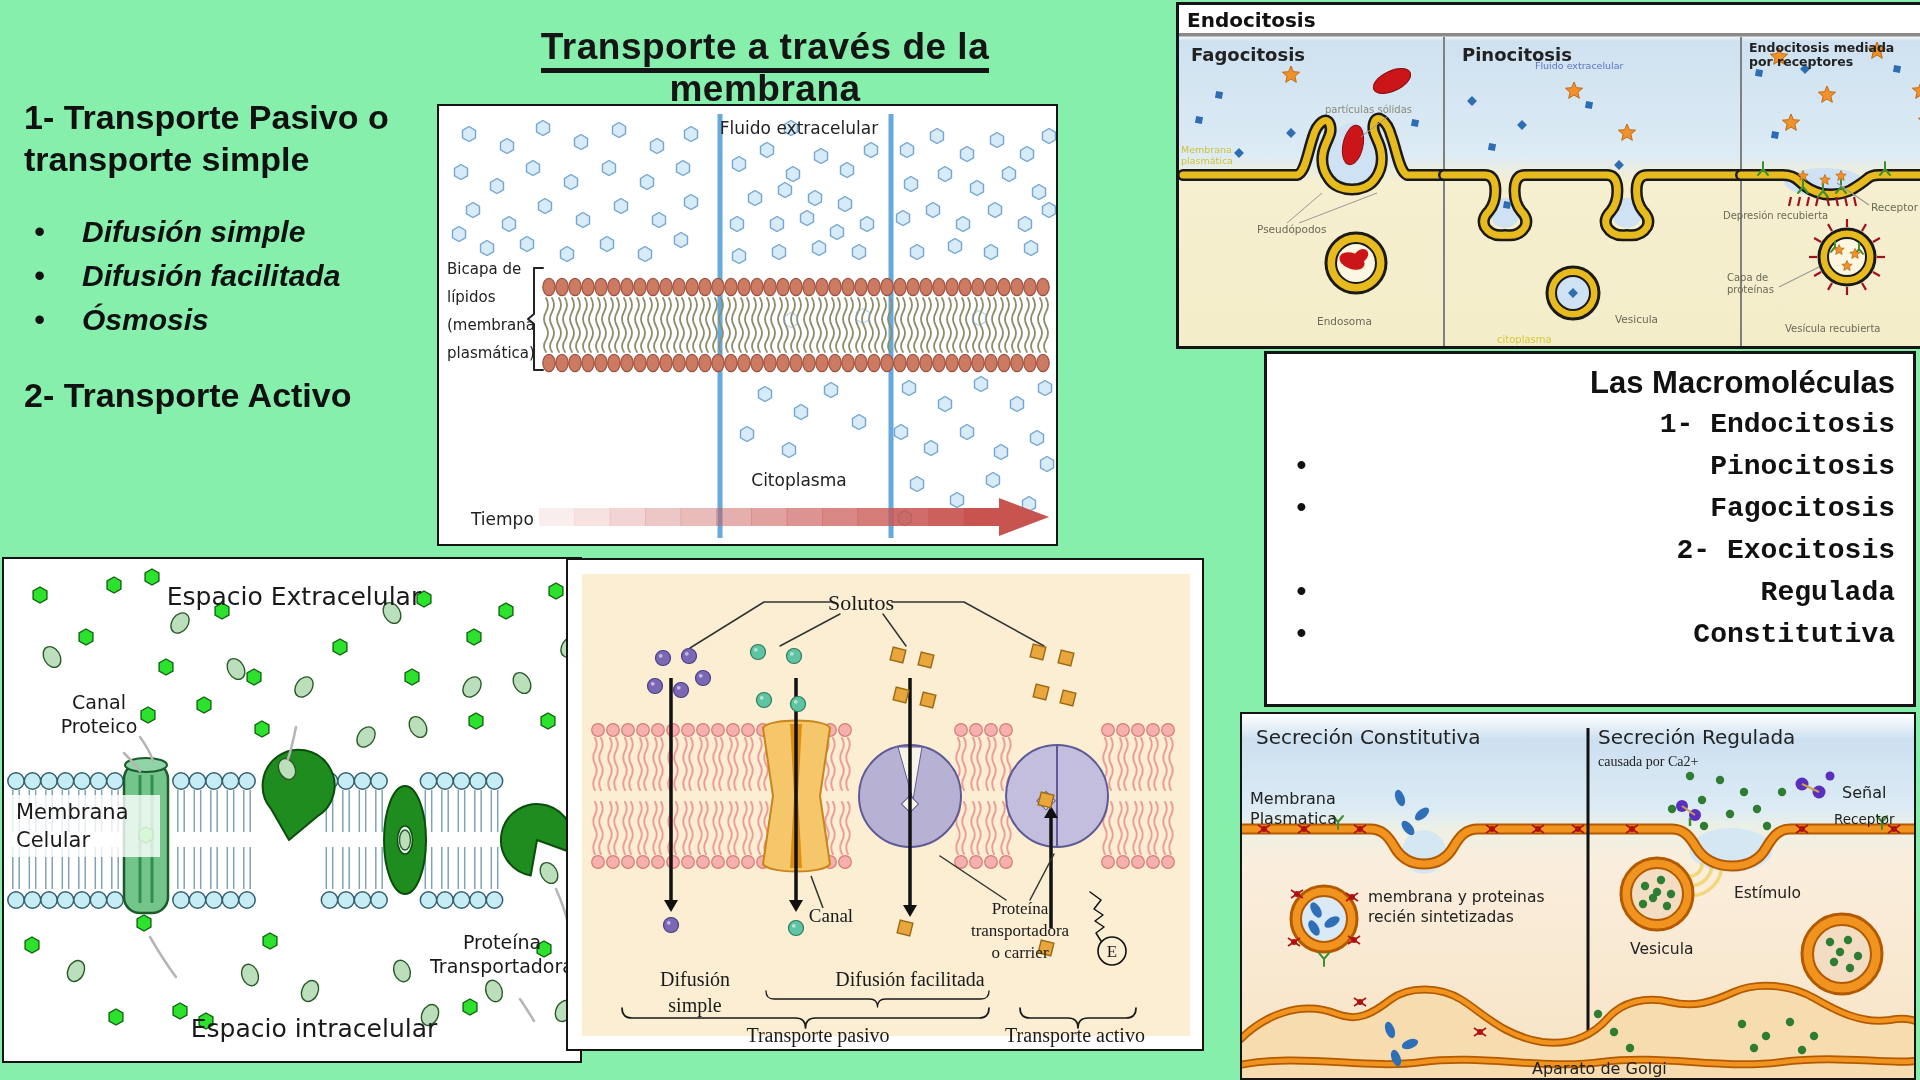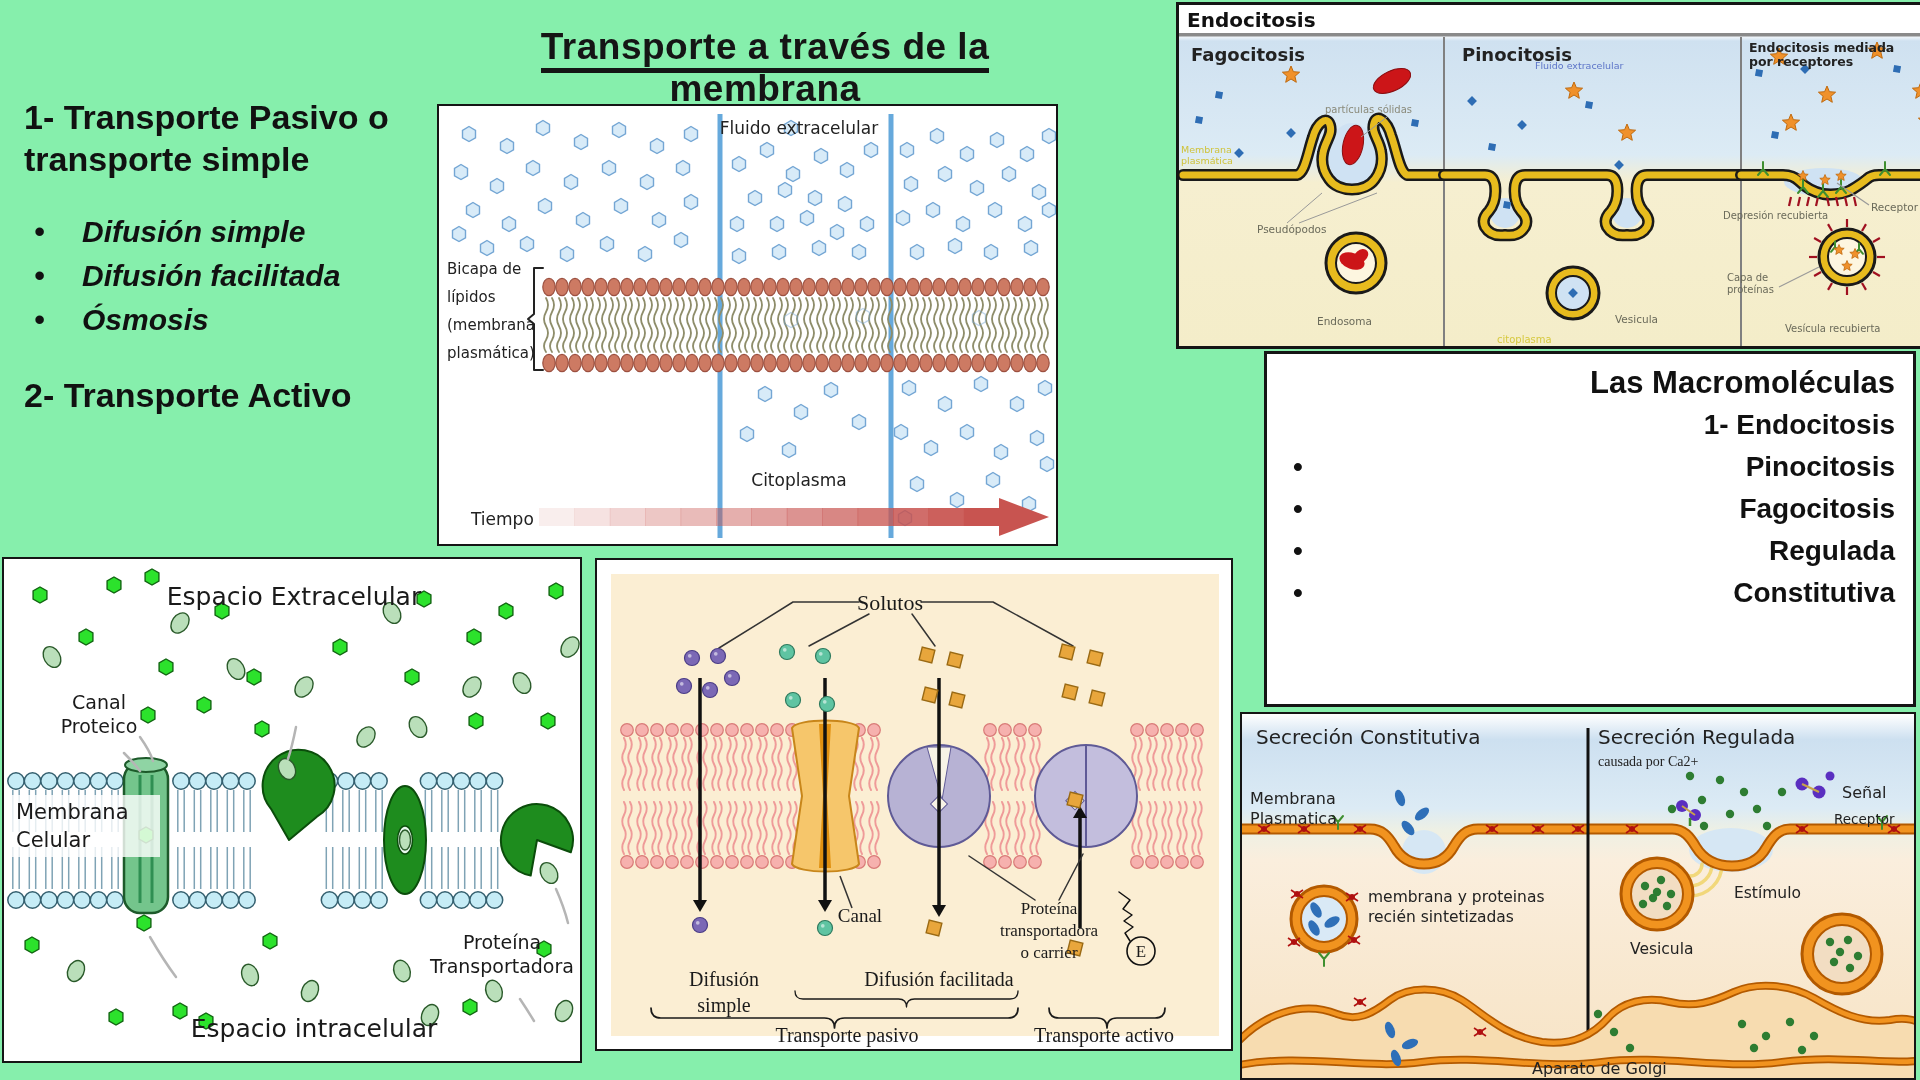--- a/index.html
+++ b/index.html
@@ -21,21 +21,21 @@
   #outline ul{list-style:none;margin:30px 0 0 0;padding:0;font-style:italic;}
   #outline li{font-size:30px;font-weight:bold;line-height:44px;padding-left:58px;position:relative;}
   #outline li:before{content:"\2022";position:absolute;left:10px;}
   #outline .h2{margin-top:32px;}
   
   #pd{border-width:3px;background:linear-gradient(180deg,#ffffff 0px,#ffffff 30px,#cfe1f0 36px,
       #dcebf5 44%,#f6efd0 52%,#f4edc9 100%);}
   
   #pe{border-width:3px;padding:8px 18px;color:#111;text-align:right;}
   #pe .title{font-size:31px;font-weight:bold;line-height:42px;}
-  #pe .item{font-size:28px;font-weight:bold;line-height:42px;}
+  #pe .item{font-size:28px;font-weight:bold;line-height:42px;font-family:Liberation Mono, monospace;}
   #pe .item.bullet{padding-left:52px;position:relative;}
   #pe .item.bullet:before{content:"\2022";position:absolute;left:8px;}
   
   #pf{background:linear-gradient(180deg,#ffffff 0%,#cde0f0 7%,#dcebf5 26%,#eef0e4 32%,
       #faeedd 40%,#f7e3c4 100%);}
 </style>
 </head>
 <body>
 
 <div id="root">
@@ -449,20 +449,21 @@
         <text class="ts" x="606" y="327" font-size="10" fill="#6a6a5a">Vesícula recubierta</text>
       </g>
     </svg>
   </div>
 
   <div class="panel" id="pe" style="left:1264px;top:351px;width:652px;height:356px;">
     <div class="title">Las Macromoléculas</div>
     <div class="item">1- Endocitosis</div>
     <div class="item bullet">Pinocitosis</div>
     <div class="item bullet">Fagocitosis</div>
+    <div class="item">2- Exocitosis</div>
     <div class="item bullet">Regulada</div>
     <div class="item bullet">Constitutiva</div>
   </div>
 
   <div class="panel" id="pb" style="left:2px;top:557px;width:580px;height:506px;">
     <svg viewBox="0 0 576 502">
       <g id="pb-decor">
           <circle cx="12" cy="222" r="8.2" fill="#c6ecf6" stroke="#35606f" stroke-width="1.5"></circle>
           <circle cx="12" cy="341" r="8.2" fill="#c6ecf6" stroke="#35606f" stroke-width="1.5"></circle>
           <line x1="8.8" y1="231" x2="8.8" y2="273" stroke="#7fa3b5" stroke-width="1.5"></line>
@@ -658,21 +659,21 @@
         <rect x="4" y="236" width="152" height="62" fill="#ffffff" opacity="0.8"></rect>
         <text class="ts" x="12" y="260" font-size="21" fill="#1a1a1a">Membrana</text>
         <text class="ts" x="12" y="288" font-size="21" fill="#1a1a1a">Celular</text>
         <text class="ts" x="498" y="390" font-size="19" fill="#1a1a1a" text-anchor="middle">Proteína</text>
         <text class="ts" x="498" y="414" font-size="19" fill="#1a1a1a" text-anchor="middle">Transportadora</text>
         <text class="ts" x="310" y="478" font-size="25" fill="#1a1a1a" text-anchor="middle">Espacio intracelular</text>
       </g>
     </svg>
   </div>
 
-  <div class="panel" id="pc" style="left:595px;top:558px;width:638px;height:493px;text-decoration:underline;">
+  <div class="panel" id="pc" style="left:566px;top:558px;width:638px;height:493px;text-decoration:underline;">
     <svg viewBox="0 0 634 489">
       <g id="pc-decor">
           <rect x="14" y="14" width="608" height="462" fill="#fbeed3"></rect>
           <circle cx="30" cy="170" r="6.3" fill="#f6b1ae" stroke="#d97b78" stroke-width="1.2"></circle>
           <circle cx="30" cy="302" r="6.3" fill="#f6b1ae" stroke="#d97b78" stroke-width="1.2"></circle>
           <path d="M27,178 q3.5,6.5 0,13 q-3.5,6.5 0,13 q3.5,6.5 0,13 q-3.5,6.5 0,13" stroke="#ef9b99" stroke-width="2" fill="none" stroke-linecap="round" stroke-linejoin="round"></path>
           <path d="M27,242 q3.5,6.5 0,13 q-3.5,6.5 0,13 q3.5,6.5 0,13 q-3.5,6.5 0,13" stroke="#ef9b99" stroke-width="2" fill="none" stroke-linecap="round" stroke-linejoin="round"></path>
           <path d="M33,178 q3.5,6.5 0,13 q-3.5,6.5 0,13 q3.5,6.5 0,13 q-3.5,6.5 0,13" stroke="#ef9b99" stroke-width="2" fill="none" stroke-linecap="round" stroke-linejoin="round"></path>
           <path d="M33,242 q3.5,6.5 0,13 q-3.5,6.5 0,13 q3.5,6.5 0,13 q-3.5,6.5 0,13" stroke="#ef9b99" stroke-width="2" fill="none" stroke-linecap="round" stroke-linejoin="round"></path>
           <circle cx="45" cy="170" r="6.3" fill="#f6b1ae" stroke="#d97b78" stroke-width="1.2"></circle>

